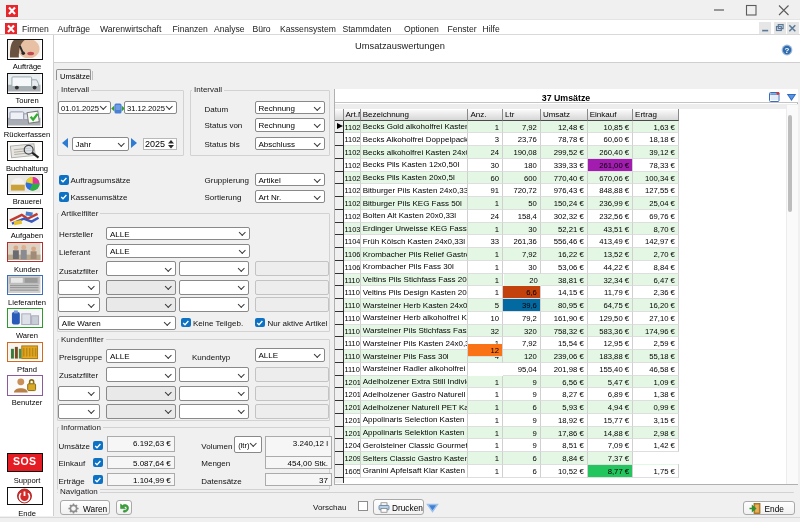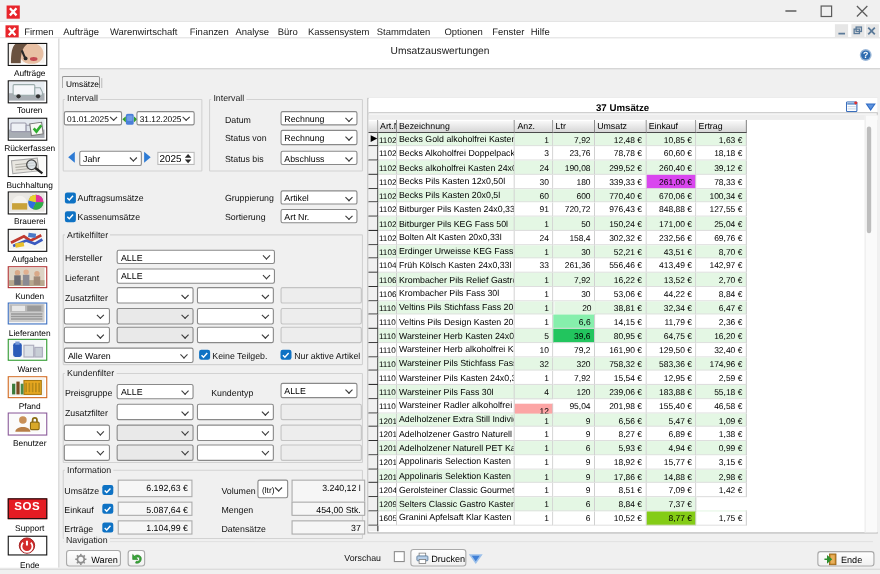--- a/index.html
+++ b/index.html
@@ -451,21 +451,21 @@
 <div class="cell num" style="left:503.1px;top:146.0px;width:37.8px;height:12.75px;background:#e4f7e4">190,08</div>
 <div class="cell num" style="left:540.9px;top:146.0px;width:46.8px;height:12.75px;background:#e4f7e4">299,52 €</div>
 <div class="cell num" style="left:587.7px;top:146.0px;width:45.4px;height:12.75px;background:#e4f7e4">260,40 €</div>
 <div class="cell num" style="left:633.1px;top:146.0px;width:45.8px;height:12.75px;background:#e4f7e4">39,12 €</div>
 <div class="mcell" style="left:334.5px;top:158.75px;width:9px;height:12.75px"></div>
 <div class="cell" style="left:343.5px;top:158.75px;width:17.2px;height:12.75px;background:#ffffff;font-size:7.4px;padding-left:1px;padding-top:2px">11021</div>
 <div class="cell" style="left:360.7px;top:158.75px;width:107.7px;height:12.75px;background:#ffffff">Becks Pils Kasten 12x0,50l</div>
 <div class="cell num" style="left:468.4px;top:158.75px;width:34.7px;height:12.75px;background:#ffffff">30</div>
 <div class="cell num" style="left:503.1px;top:158.75px;width:37.8px;height:12.75px;background:#ffffff">180</div>
 <div class="cell num" style="left:540.9px;top:158.75px;width:46.8px;height:12.75px;background:#ffffff">339,33 €</div>
-<div class="cell num" style="left:587.7px;top:158.75px;width:45.4px;height:12.75px;background:#d946ef">261,00 €</div>
+<div class="cell num" style="left:587.7px;top:158.75px;width:45.4px;height:12.75px;background:#a21caf">261,00 €</div>
 <div class="cell num" style="left:633.1px;top:158.75px;width:45.8px;height:12.75px;background:#ffffff">78,33 €</div>
 <div class="mcell" style="left:334.5px;top:171.5px;width:9px;height:12.75px"></div>
 <div class="cell" style="left:343.5px;top:171.5px;width:17.2px;height:12.75px;background:#e4f7e4;font-size:7.4px;padding-left:1px;padding-top:2px">11021</div>
 <div class="cell" style="left:360.7px;top:171.5px;width:107.7px;height:12.75px;background:#e4f7e4">Becks Pils Kasten 20x0,5l</div>
 <div class="cell num" style="left:468.4px;top:171.5px;width:34.7px;height:12.75px;background:#e4f7e4">60</div>
 <div class="cell num" style="left:503.1px;top:171.5px;width:37.8px;height:12.75px;background:#e4f7e4">600</div>
 <div class="cell num" style="left:540.9px;top:171.5px;width:46.8px;height:12.75px;background:#e4f7e4">770,40 €</div>
 <div class="cell num" style="left:587.7px;top:171.5px;width:45.4px;height:12.75px;background:#e4f7e4">670,06 €</div>
 <div class="cell num" style="left:633.1px;top:171.5px;width:45.8px;height:12.75px;background:#e4f7e4">100,34 €</div>
 <div class="mcell" style="left:334.5px;top:184.25px;width:9px;height:12.75px"></div>
@@ -475,21 +475,21 @@
 <div class="cell num" style="left:503.1px;top:184.25px;width:37.8px;height:12.75px;background:#ffffff">720,72</div>
 <div class="cell num" style="left:540.9px;top:184.25px;width:46.8px;height:12.75px;background:#ffffff">976,43 €</div>
 <div class="cell num" style="left:587.7px;top:184.25px;width:45.4px;height:12.75px;background:#ffffff">848,88 €</div>
 <div class="cell num" style="left:633.1px;top:184.25px;width:45.8px;height:12.75px;background:#ffffff">127,55 €</div>
 <div class="mcell" style="left:334.5px;top:197.0px;width:9px;height:12.75px"></div>
 <div class="cell" style="left:343.5px;top:197.0px;width:17.2px;height:12.75px;background:#e4f7e4;font-size:7.4px;padding-left:1px;padding-top:2px">11021</div>
 <div class="cell" style="left:360.7px;top:197.0px;width:107.7px;height:12.75px;background:#e4f7e4">Bitburger Pils KEG Fass 50l</div>
 <div class="cell num" style="left:468.4px;top:197.0px;width:34.7px;height:12.75px;background:#e4f7e4">1</div>
 <div class="cell num" style="left:503.1px;top:197.0px;width:37.8px;height:12.75px;background:#e4f7e4">50</div>
 <div class="cell num" style="left:540.9px;top:197.0px;width:46.8px;height:12.75px;background:#e4f7e4">150,24 €</div>
-<div class="cell num" style="left:587.7px;top:197.0px;width:45.4px;height:12.75px;background:#e4f7e4">171,00 €</div>
+<div class="cell num" style="left:587.7px;top:197.0px;width:45.4px;height:12.75px;background:#e4f7e4">236,99 €</div>
 <div class="cell num" style="left:633.1px;top:197.0px;width:45.8px;height:12.75px;background:#e4f7e4">25,04 €</div>
 <div class="mcell" style="left:334.5px;top:209.75px;width:9px;height:12.75px"></div>
 <div class="cell" style="left:343.5px;top:209.75px;width:17.2px;height:12.75px;background:#ffffff;font-size:7.4px;padding-left:1px;padding-top:2px">11021</div>
 <div class="cell" style="left:360.7px;top:209.75px;width:107.7px;height:12.75px;background:#ffffff">Bolten Alt Kasten 20x0,33l</div>
 <div class="cell num" style="left:468.4px;top:209.75px;width:34.7px;height:12.75px;background:#ffffff">24</div>
 <div class="cell num" style="left:503.1px;top:209.75px;width:37.8px;height:12.75px;background:#ffffff">158,4</div>
 <div class="cell num" style="left:540.9px;top:209.75px;width:46.8px;height:12.75px;background:#ffffff">302,32 €</div>
 <div class="cell num" style="left:587.7px;top:209.75px;width:45.4px;height:12.75px;background:#ffffff">232,56 €</div>
 <div class="cell num" style="left:633.1px;top:209.75px;width:45.8px;height:12.75px;background:#ffffff">69,76 €</div>
 <div class="mcell" style="left:334.5px;top:222.5px;width:9px;height:12.75px"></div>
@@ -529,40 +529,40 @@
 <div class="cell" style="left:360.7px;top:273.5px;width:107.7px;height:12.75px;background:#e4f7e4">Veltins Pils Stichfass Fass 20l</div>
 <div class="cell num" style="left:468.4px;top:273.5px;width:34.7px;height:12.75px;background:#e4f7e4">1</div>
 <div class="cell num" style="left:504px;top:273.5px;width:37.8px;height:30px;background:#e4f7e4">20</div>
 <div class="cell num" style="left:540.9px;top:273.5px;width:46.8px;height:12.75px;background:#e4f7e4">38,81 €</div>
 <div class="cell num" style="left:587.7px;top:273.5px;width:45.4px;height:12.75px;background:#e4f7e4">32,34 €</div>
 <div class="cell num" style="left:633.1px;top:273.5px;width:45.8px;height:12.75px;background:#e4f7e4">6,47 €</div>
 <div class="mcell" style="left:334.5px;top:286.25px;width:9px;height:12.75px"></div>
 <div class="cell" style="left:343.5px;top:286.25px;width:17.2px;height:12.75px;background:#ffffff;font-size:7.4px;padding-left:1px;padding-top:2px">11101</div>
 <div class="cell" style="left:360.7px;top:286.25px;width:107.7px;height:12.75px;background:#ffffff">Veltins Pils Design Kasten 20x0,5l</div>
 <div class="cell num" style="left:468.4px;top:286.25px;width:34.7px;height:12.75px;background:#ffffff">1</div>
-<div class="cell num" style="left:503.1px;top:286.25px;width:37.8px;height:12.75px;background:#86efac">6,6</div>
+<div class="cell num" style="left:503.1px;top:286.25px;width:37.8px;height:12.75px;background:#c2410c">6,6</div>
 <div class="cell num" style="left:540.9px;top:286.25px;width:46.8px;height:12.75px;background:#ffffff">14,15 €</div>
 <div class="cell num" style="left:587.7px;top:286.25px;width:45.4px;height:12.75px;background:#ffffff">11,79 €</div>
 <div class="cell num" style="left:633.1px;top:286.25px;width:45.8px;height:12.75px;background:#ffffff">2,36 €</div>
 <div class="mcell" style="left:334.5px;top:299.0px;width:9px;height:12.75px"></div>
 <div class="cell" style="left:343.5px;top:299.0px;width:17.2px;height:12.75px;background:#e4f7e4;font-size:7.4px;padding-left:1px;padding-top:2px">11101</div>
 <div class="cell" style="left:360.7px;top:299.0px;width:107.7px;height:12.75px;background:#e4f7e4">Warsteiner Herb Kasten 24x0,33l</div>
 <div class="cell num" style="left:468.4px;top:299.0px;width:34.7px;height:12.75px;background:#e4f7e4">5</div>
-<div class="cell num" style="left:503.1px;top:299.0px;width:37.8px;height:12.75px;background:#22c55e">39,6</div>
+<div class="cell num" style="left:503.1px;top:299.0px;width:37.8px;height:12.75px;background:#0369a1">39,6</div>
 <div class="cell num" style="left:540.9px;top:299.0px;width:46.8px;height:12.75px;background:#e4f7e4">80,95 €</div>
 <div class="cell num" style="left:587.7px;top:299.0px;width:45.4px;height:12.75px;background:#e4f7e4">64,75 €</div>
 <div class="cell num" style="left:633.1px;top:299.0px;width:45.8px;height:12.75px;background:#e4f7e4">16,20 €</div>
 <div class="mcell" style="left:334.5px;top:311.75px;width:9px;height:12.75px"></div>
 <div class="cell" style="left:343.5px;top:311.75px;width:17.2px;height:12.75px;background:#ffffff;font-size:7.4px;padding-left:1px;padding-top:2px">11101</div>
 <div class="cell" style="left:360.7px;top:311.75px;width:107.7px;height:12.75px;background:#ffffff">Warsteiner Herb alkoholfrei Kasten</div>
 <div class="cell num" style="left:468.4px;top:311.75px;width:34.7px;height:12.75px;background:#ffffff">10</div>
 <div class="cell num" style="left:503.1px;top:311.75px;width:37.8px;height:12.75px;background:#ffffff">79,2</div>
 <div class="cell num" style="left:540.9px;top:311.75px;width:46.8px;height:12.75px;background:#ffffff">161,90 €</div>
 <div class="cell num" style="left:587.7px;top:311.75px;width:45.4px;height:12.75px;background:#ffffff">129,50 €</div>
-<div class="cell num" style="left:633.1px;top:311.75px;width:45.8px;height:12.75px;background:#ffffff">32,40 €</div>
+<div class="cell num" style="left:633.1px;top:311.75px;width:45.8px;height:12.75px;background:#ffffff">27,10 €</div>
 <div class="mcell" style="left:334.5px;top:324.5px;width:9px;height:12.75px"></div>
 <div class="cell" style="left:343.5px;top:324.5px;width:17.2px;height:12.75px;background:#e4f7e4;font-size:7.4px;padding-left:1px;padding-top:2px">11101</div>
 <div class="cell" style="left:360.7px;top:324.5px;width:107.7px;height:12.75px;background:#e4f7e4">Warsteiner Pils Stichfass Fass 10l</div>
 <div class="cell num" style="left:468.4px;top:324.5px;width:34.7px;height:12.75px;background:#e4f7e4">32</div>
 <div class="cell num" style="left:503.1px;top:324.5px;width:37.8px;height:12.75px;background:#e4f7e4">320</div>
 <div class="cell num" style="left:540.9px;top:324.5px;width:46.8px;height:12.75px;background:#e4f7e4">758,32 €</div>
 <div class="cell num" style="left:587.7px;top:324.5px;width:45.4px;height:12.75px;background:#e4f7e4">583,36 €</div>
 <div class="cell num" style="left:633.1px;top:324.5px;width:45.8px;height:12.75px;background:#e4f7e4">174,96 €</div>
 <div class="mcell" style="left:334.5px;top:337.25px;width:9px;height:12.75px"></div>
 <div class="cell" style="left:343.5px;top:337.25px;width:17.2px;height:12.75px;background:#ffffff;font-size:7.4px;padding-left:1px;padding-top:2px">11101</div>
@@ -576,21 +576,21 @@
 <div class="cell" style="left:343.5px;top:350.0px;width:17.2px;height:12.75px;background:#e4f7e4;font-size:7.4px;padding-left:1px;padding-top:2px">11101</div>
 <div class="cell" style="left:360.7px;top:350.0px;width:107.7px;height:12.75px;background:#e4f7e4">Warsteiner Pils Fass 30l</div>
 <div class="cell num" style="left:468.4px;top:350.0px;width:34.7px;height:12.75px;background:#e4f7e4">4</div>
 <div class="cell num" style="left:503.1px;top:350.0px;width:37.8px;height:12.75px;background:#e4f7e4">120</div>
 <div class="cell num" style="left:540.9px;top:350.0px;width:46.8px;height:12.75px;background:#e4f7e4">239,06 €</div>
 <div class="cell num" style="left:587.7px;top:350.0px;width:45.4px;height:12.75px;background:#e4f7e4">183,88 €</div>
 <div class="cell num" style="left:633.1px;top:350.0px;width:45.8px;height:12.75px;background:#e4f7e4">55,18 €</div>
 <div class="mcell" style="left:334.5px;top:362.75px;width:9px;height:12.75px"></div>
 <div class="cell" style="left:343.5px;top:362.75px;width:17.2px;height:12.75px;background:#ffffff;font-size:7.4px;padding-left:1px;padding-top:2px">11101</div>
 <div class="cell" style="left:360.7px;top:362.75px;width:107.7px;height:12.75px;background:#ffffff">Warsteiner Radler alkoholfrei Kasten</div>
-<div class="cell num" style="left:468.4px;top:367px;width:34.7px;height:12.75px;background:#fca5a5">12</div>
+<div class="cell num" style="left:468.4px;top:344px;width:34.7px;height:12.75px;background:#f97316">12</div>
 <div class="cell num" style="left:503.1px;top:362.75px;width:37.8px;height:12.75px;background:#ffffff">95,04</div>
 <div class="cell num" style="left:540.9px;top:362.75px;width:46.8px;height:12.75px;background:#ffffff">201,98 €</div>
 <div class="cell num" style="left:587.7px;top:362.75px;width:45.4px;height:12.75px;background:#ffffff">155,40 €</div>
 <div class="cell num" style="left:633.1px;top:362.75px;width:45.8px;height:12.75px;background:#ffffff">46,58 €</div>
 <div class="mcell" style="left:334.5px;top:375.5px;width:9px;height:12.75px"></div>
 <div class="cell" style="left:343.5px;top:375.5px;width:17.2px;height:12.75px;background:#e4f7e4;font-size:7.4px;padding-left:1px;padding-top:2px">12011</div>
 <div class="cell" style="left:360.7px;top:375.5px;width:107.7px;height:12.75px;background:#e4f7e4">Adelholzener Extra Still Individual Ka</div>
 <div class="cell num" style="left:468.4px;top:375.5px;width:34.7px;height:12.75px;background:#e4f7e4">1</div>
 <div class="cell num" style="left:503.1px;top:375.5px;width:37.8px;height:12.75px;background:#e4f7e4">9</div>
 <div class="cell num" style="left:540.9px;top:375.5px;width:46.8px;height:12.75px;background:#e4f7e4">6,56 €</div>
@@ -643,21 +643,21 @@
 <div class="cell num" style="left:503.1px;top:452.0px;width:37.8px;height:12.75px;background:#e4f7e4">6</div>
 <div class="cell num" style="left:540.9px;top:452.0px;width:46.8px;height:12.75px;background:#e4f7e4">8,84 €</div>
 <div class="cell num" style="left:587.7px;top:452.0px;width:45.4px;height:12.75px;background:#e4f7e4">7,37 €</div>
 <div class="cell num" style="left:633.1px;top:464px;width:45.8px;height:12.75px;background:#e4f7e4">1,47 €</div>
 <div class="mcell" style="left:334.5px;top:464.75px;width:9px;height:12.75px"></div>
 <div class="cell" style="left:343.5px;top:464.75px;width:17.2px;height:12.75px;background:#ffffff;font-size:7.4px;padding-left:1px;padding-top:2px">16051</div>
 <div class="cell" style="left:360.7px;top:464.75px;width:107.7px;height:12.75px;background:#ffffff">Granini Apfelsaft Klar Kasten 6x1l</div>
 <div class="cell num" style="left:468.4px;top:464.75px;width:34.7px;height:12.75px;background:#ffffff">1</div>
 <div class="cell num" style="left:503.1px;top:464.75px;width:37.8px;height:12.75px;background:#ffffff">6</div>
 <div class="cell num" style="left:540.9px;top:464.75px;width:46.8px;height:12.75px;background:#ffffff">10,52 €</div>
-<div class="cell num" style="left:587.7px;top:464.75px;width:45.4px;height:12.75px;background:#84cc16">8,77 €</div>
+<div class="cell num" style="left:587.7px;top:464.75px;width:45.4px;height:12.75px;background:#22c55e">8,77 €</div>
 <div class="cell num" style="left:633.1px;top:464.75px;width:45.8px;height:12.75px;background:#ffffff">1,75 €</div>
 <div class="abs" style="left:334.5px;top:477.75px;width:344.5px;height:5.7px;background:#fff"></div>
 <div class="abs" style="left:334.5px;top:477.75px;width:9px;height:5.7px;background:#f0f0f0;border-right:1px solid #303030"></div>
 
 <div class="abs" style="left:785.5px;top:104.5px;width:12px;height:379px;background:#fafafa;border-left:1px solid #ececec"></div>
 <div class="abs" style="left:787.5px;top:114.5px;width:4px;height:97px;background:#bdbdbd;border-radius:2px"></div>
 
 <div class="abs" style="left:0;top:516.5px;width:800px;height:1px;background:#d8d8d8"></div>
 
 </body></html>

